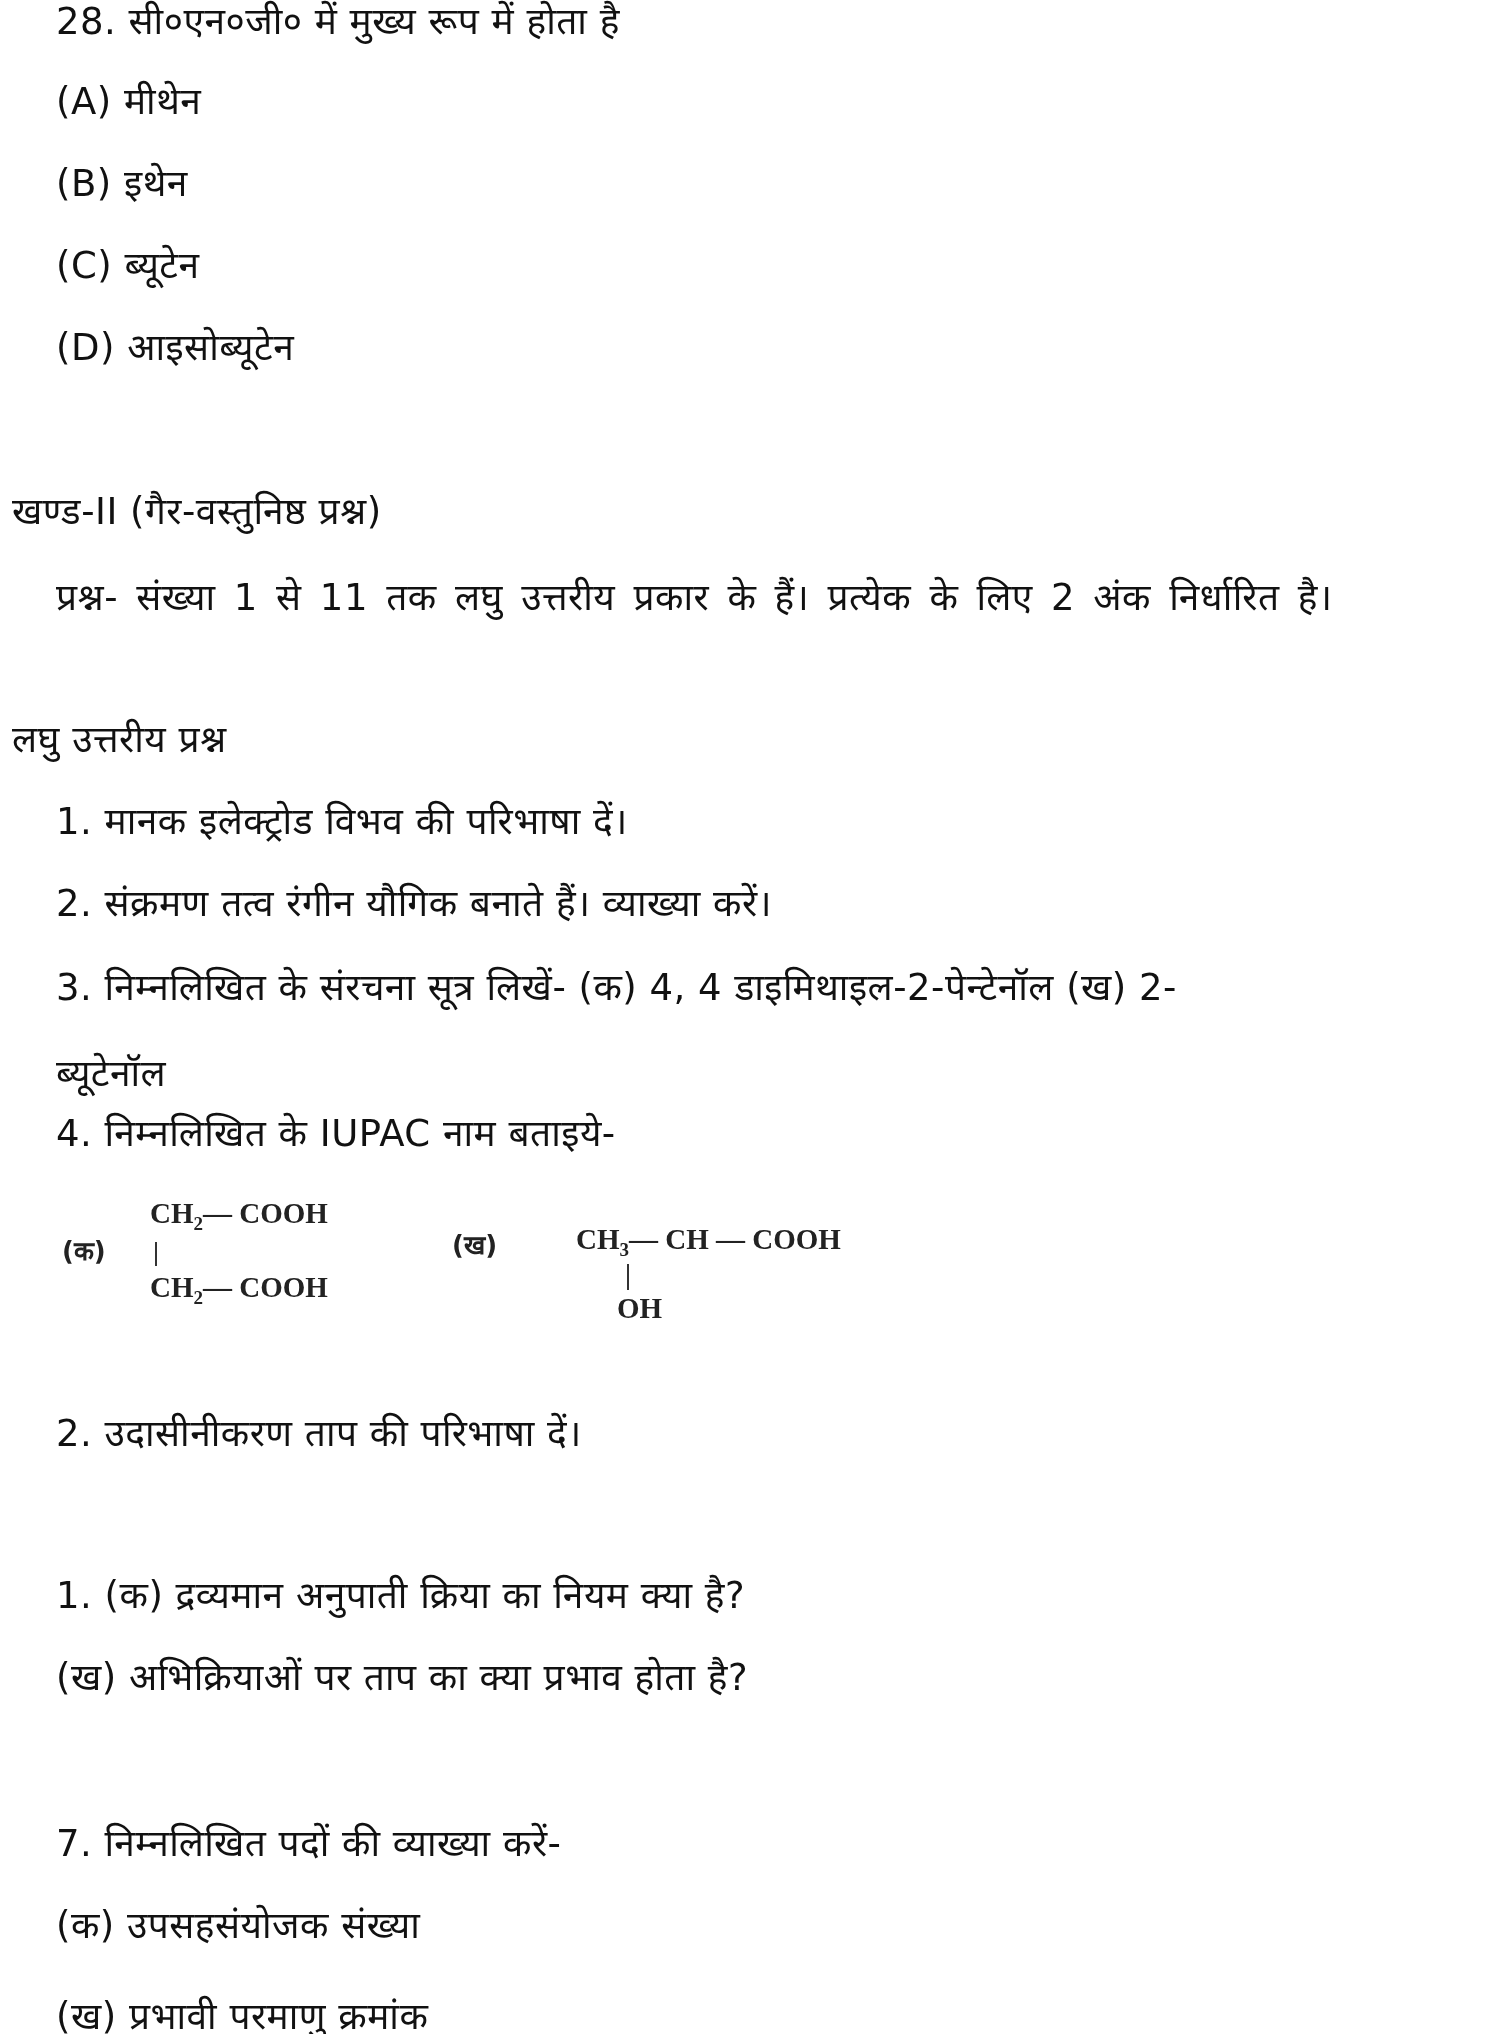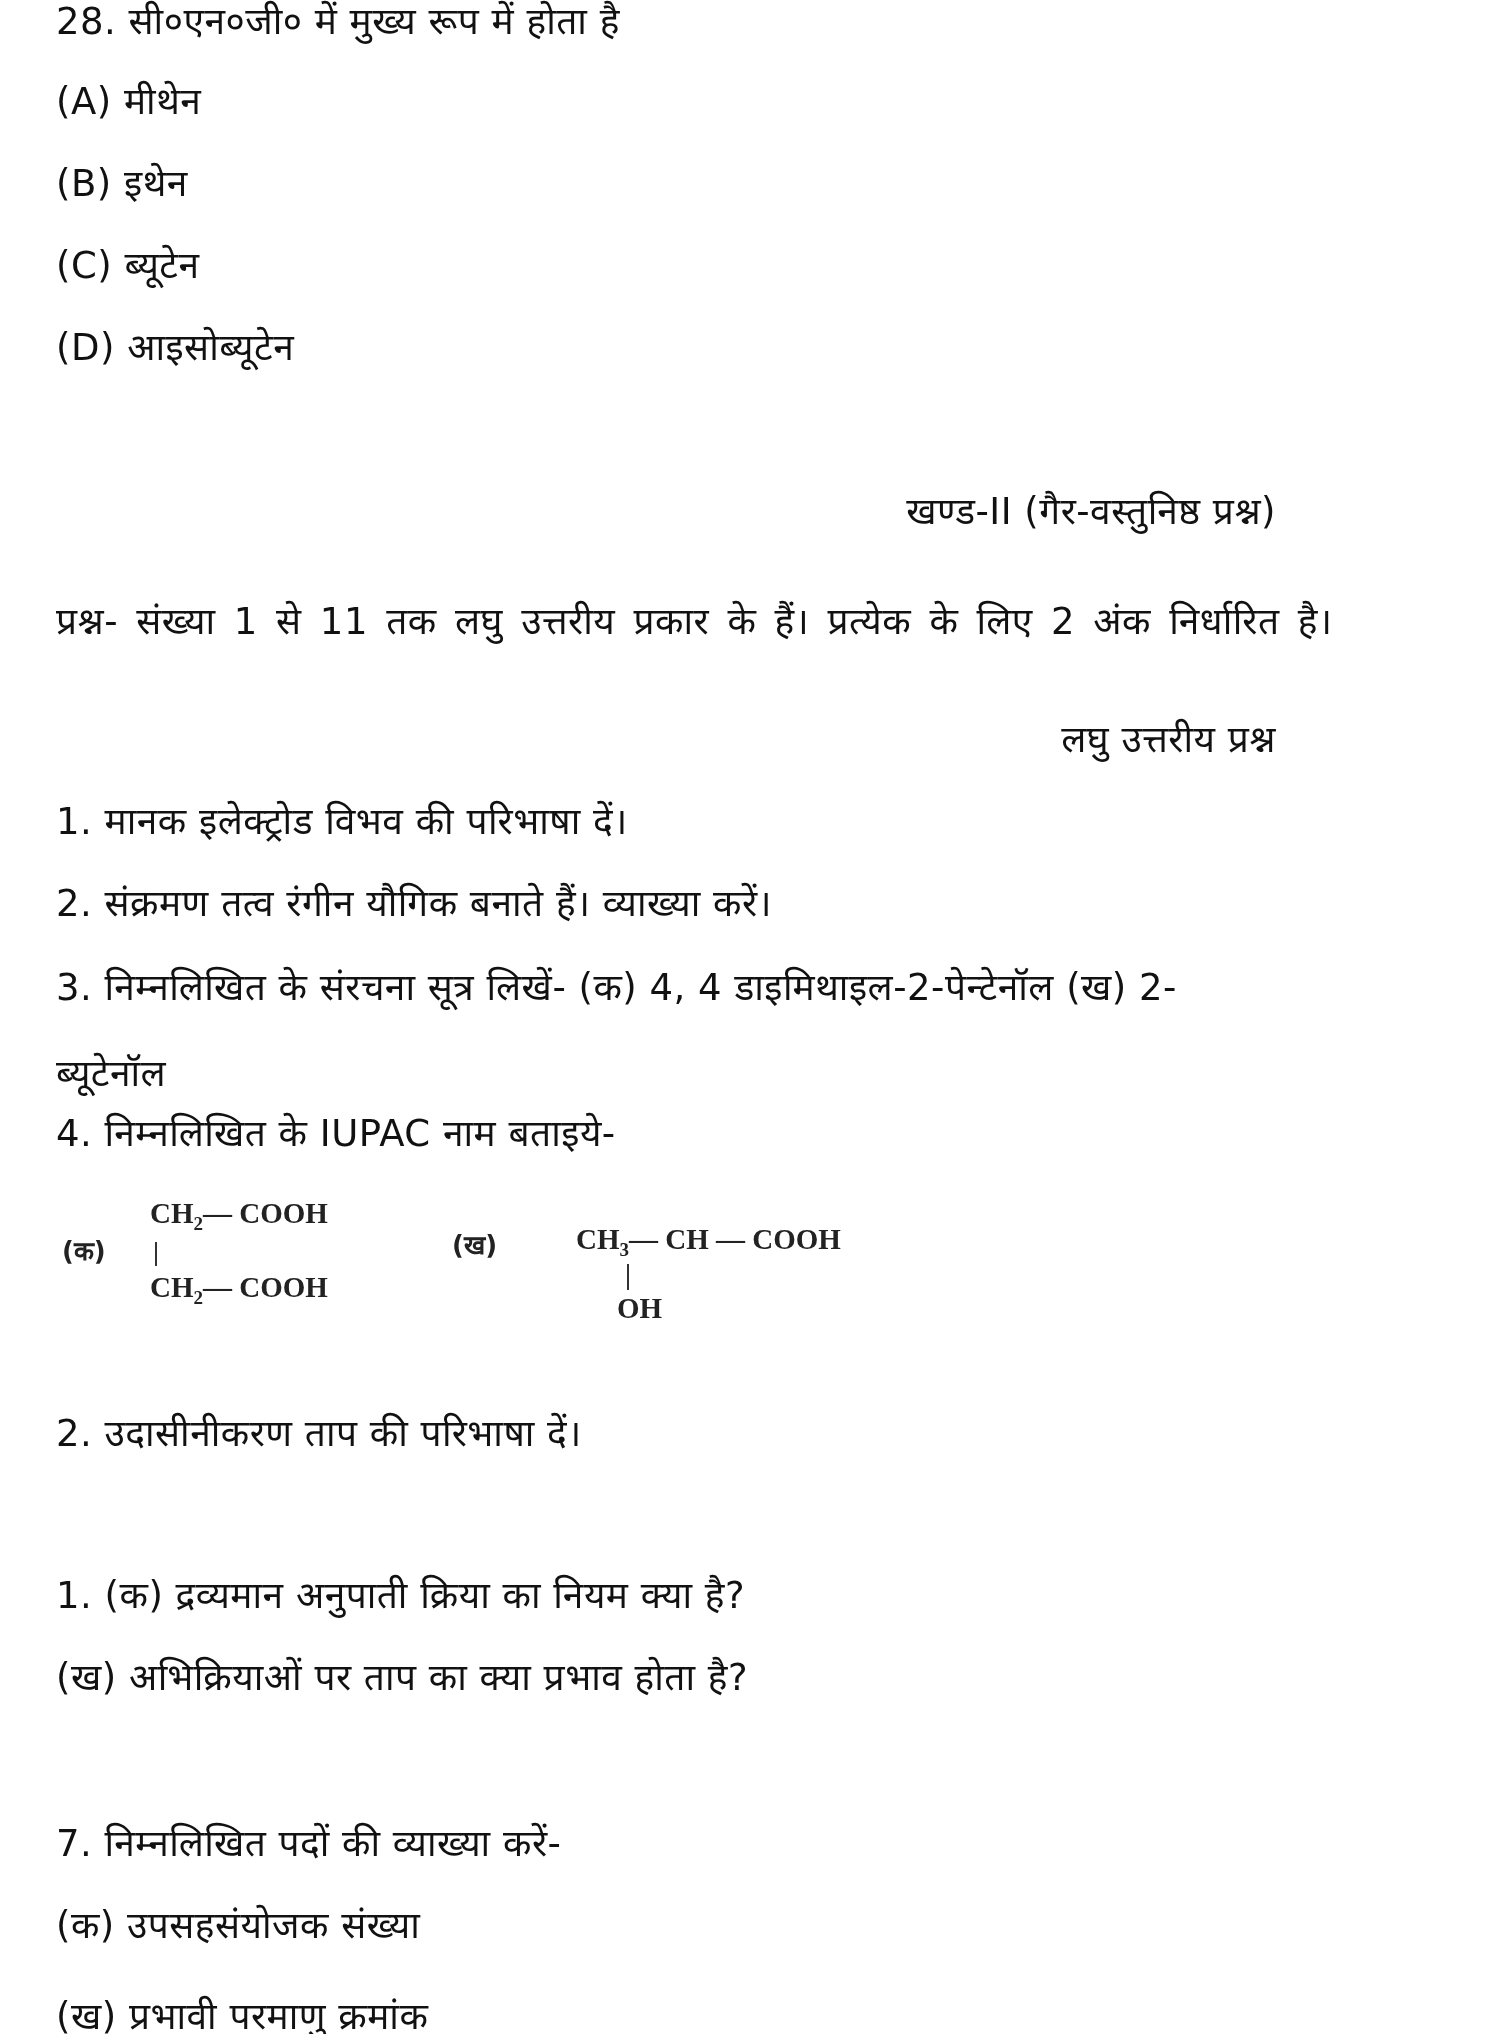--- a/index.html
+++ b/index.html
@@ -5,21 +5,21 @@
   html, body { margin: 0; padding: 0; background: #ffffff; }
   body {
     width: 1505px; height: 2034px; overflow: hidden; position: relative;
     font-family: "DejaVu Sans", "Liberation Sans", sans-serif;
     color: #111111;
   }
   .line {
     position: absolute; left: 56px; font-size: 37px; line-height: 44px;
     white-space: nowrap; letter-spacing: 0.5px;
   }
-  .center { left: 4px; width: 1272px; text-align: right; }
+  .center { left: 12px; width: 1272px; text-align: left; }
   .wrap { white-space: normal; width: 1400px; word-spacing: 6px; }
   .chem {
     position: absolute; font-family: "Liberation Serif", "DejaVu Serif", serif;
     font-weight: bold; font-size: 29px; color: #222; white-space: nowrap;
   }
   .chem sub { font-size: 19px; }
   .vbar { position: absolute; width: 2px; background: #333; }
   .label-k { position: absolute; font-weight: bold; font-size: 26px; color: #222; }
 </style>
 </head>
@@ -39,21 +39,21 @@
     <span>(C)</span>
     <span>ब्यूटेन</span>
   </div>
   <div class="line" style="top:326px;">
     <span>(D)</span>
     <span>आइसोब्यूटेन</span>
   </div>
 </div>
 
 <div class="line center" style="top:490px;">खण्ड-II (गैर-वस्तुनिष्ठ प्रश्न)</div>
-<div class="line wrap" style="top:588px; line-height:68px;">प्रश्न- संख्या 1 से 11 तक लघु उत्तरीय प्रकार के हैं। प्रत्येक के लिए 2 अंक निर्धारित है।</div>
+<div class="line wrap" style="top:564px; line-height:68px;">प्रश्न- संख्या 1 से 11 तक लघु उत्तरीय प्रकार के हैं। प्रत्येक के लिए 2 अंक निर्धारित है।</div>
 <div class="line center" style="top:718px;">लघु उत्तरीय प्रश्न</div>
 
 <div class="line" style="top:800px;">1. मानक इलेक्ट्रोड विभव की परिभाषा दें।</div>
 <div class="line" style="top:882px;">2. संक्रमण तत्व रंगीन यौगिक बनाते हैं। व्याख्या करें।</div>
 <div class="line" style="top:966px;">3. निम्नलिखित के संरचना सूत्र लिखें- (क) 4, 4 डाइमिथाइल-2-पेन्टेनॉल (ख) 2-</div>
 <div class="line" style="top:1052px;text-align:center;">ब्यूटेनॉल</div>
 <div class="line" style="top:1112px;">4. निम्नलिखित के IUPAC नाम बताइये-</div>
 
 <div>
   <span class="label-k" style="left:62px; top:1232px;">(क)</span>

